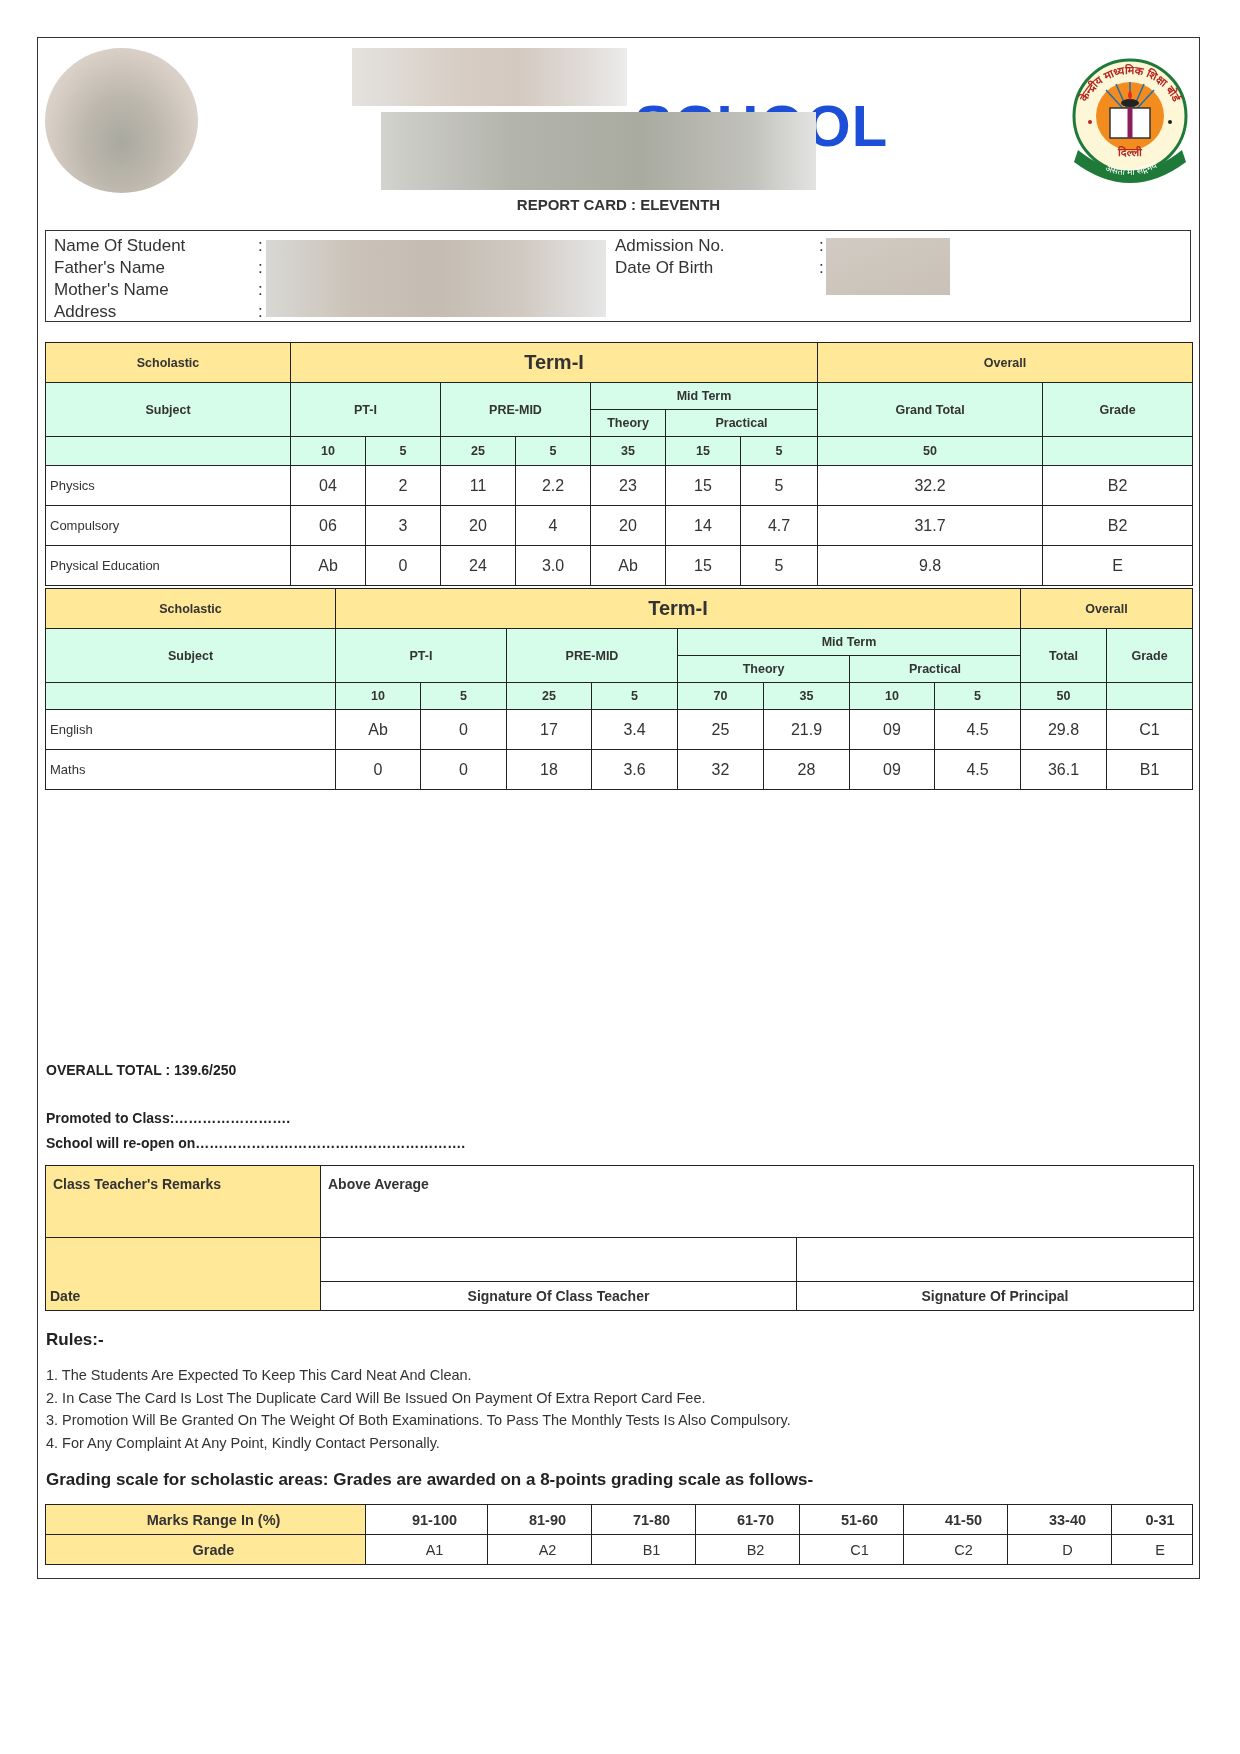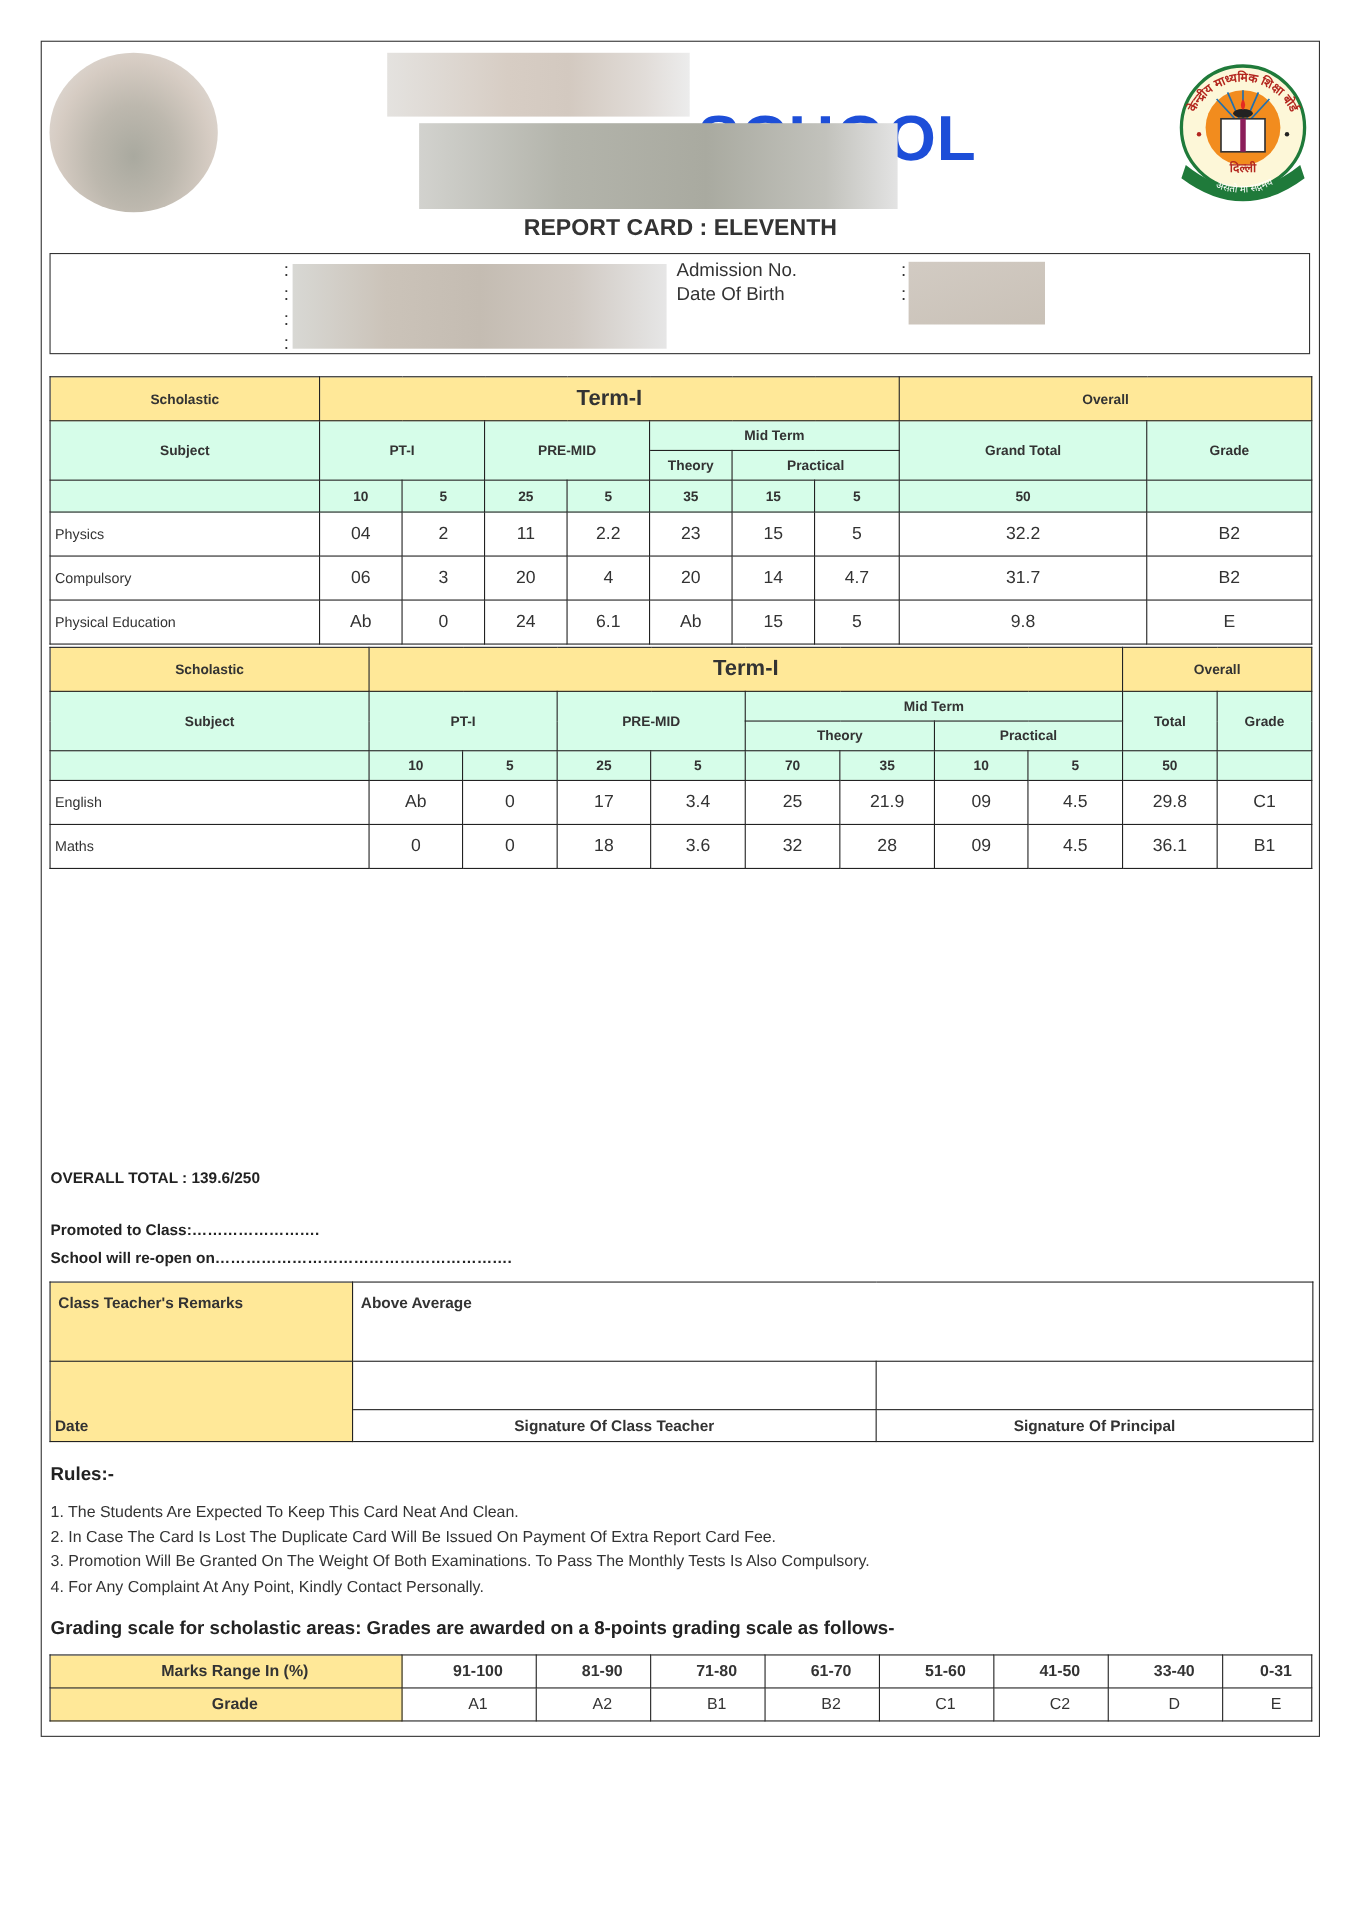--- a/index.html
+++ b/index.html
@@ -9,21 +9,21 @@
 
   
   .photo { left:7px; top:10px; width:153px; height:145px; border-radius:50%;
     background: radial-gradient(ellipse at 50% 65%, #a9a99f 0%, #bdb8ae 35%, #d6ccc3 65%, #e6e3e0 100%); }
   .blur-bar1 { left:314px; top:10px; width:275px; height:58px;
     background: linear-gradient(90deg,#e4e2df 0%,#d7cdc4 40%,#d3c9c0 60%,#e1dcd8 85%,#ececec 100%); }
   .blur-bar2 { left:343px; top:74px; width:435px; height:78px;
     background: linear-gradient(90deg,#d2d2ce 0%,#b3b4ab 30%,#a9aaa0 60%,#c2c2bc 85%,#e3e3e3 100%); }
   .school-word { left:596px; top:6px; font-size:58px; font-weight:bold; color:#1d4ed8; letter-spacing:1px; font-family:"Liberation Sans", sans-serif;margin-top:48px; }
   .logo { left:1022px; top:12px; width:140px; height:140px; }
-  .report-title { left:0; width:100%; top:158px; text-align:center; font-size:21px; font-weight:bold; color:#333; }
+  .report-title { left:0; width:100%; top:158px; text-align:center; font-size:15px; font-weight:bold; color:#333; }
 
   
   .info-box { left:7px; top:192px; width:1146px; height:92px; border:1.5px solid #333; box-sizing:border-box; }
   .info-label { font-size:17px; color:#333; line-height:22px; }
   .info-colon { font-size:17px; color:#333; line-height:22px; }
   .info-blur { background: linear-gradient(90deg,#d8d8d4 0%,#cbc3b9 25%,#c4bcb2 50%,#d0c9c2 75%,#e6e6e6 100%); }
   .info-blur2 { background: linear-gradient(160deg,#d2cbc3 0%,#c9c1b7 100%); }
 
   
   table { border-collapse:collapse; table-layout:fixed; position:absolute; }
@@ -75,20 +75,26 @@
     <text x="70" y="106" font-size="11" fill="#b3261e" text-anchor="middle" font-weight="bold">दिल्ली</text>
     <path d="M 18 100 Q 70 142 122 100 L 126 112 Q 70 154 14 112 Z" fill="#1f7a3a"></path>
     <text font-size="9" fill="#ffffff"><textPath href="#arcBot" startOffset="50%" text-anchor="middle">असतो मा सद्गमय</textPath></text>
     <circle cx="30" cy="72" r="2" fill="#b3261e"></circle>
       <circle cx="110" cy="72" r="2" fill="#222"></circle>
   </svg>
 
   <div class="abs report-title">REPORT CARD : ELEVENTH</div>
 
   <div class="abs info-box">
+    <div class="abs" style="left:8px;top:4px;">
+      <div class="info-label">Name Of Student</div>
+      <div class="info-label">Father's Name</div>
+      <div class="info-label">Mother's Name</div>
+      <div class="info-label">Address</div>
+    </div>
     <div class="abs" style="left:212px;top:4px;">
       <div class="info-colon">:</div>
       <div class="info-colon">:</div>
       <div class="info-colon">:</div>
       <div class="info-colon">:</div>
     </div>
     <div class="abs info-blur" style="left:220px;top:9px;width:340px;height:77px;"></div>
 
     <div class="abs" style="left:569px;top:4px;">
       <div class="info-label">Admission No.</div>
@@ -166,21 +172,21 @@
       <td class="val">14</td>
       <td class="val">4.7</td>
       <td class="val">31.7</td>
       <td class="val">B2</td>
     </tr>
     <tr style="height:40px;">
       <td class="subj">Physical Education</td>
       <td class="val">Ab</td>
       <td class="val">0</td>
       <td class="val">24</td>
-      <td class="val">6.1</td>
+      <td class="val">3.0</td>
       <td class="val">Ab</td>
       <td class="val">15</td>
       <td class="val">5</td>
       <td class="val">9.8</td>
       <td class="val">E</td>
     </tr>
   </tbody>
     </table>
 
   <table style="left:7px;top:550px;width:1147px;">

